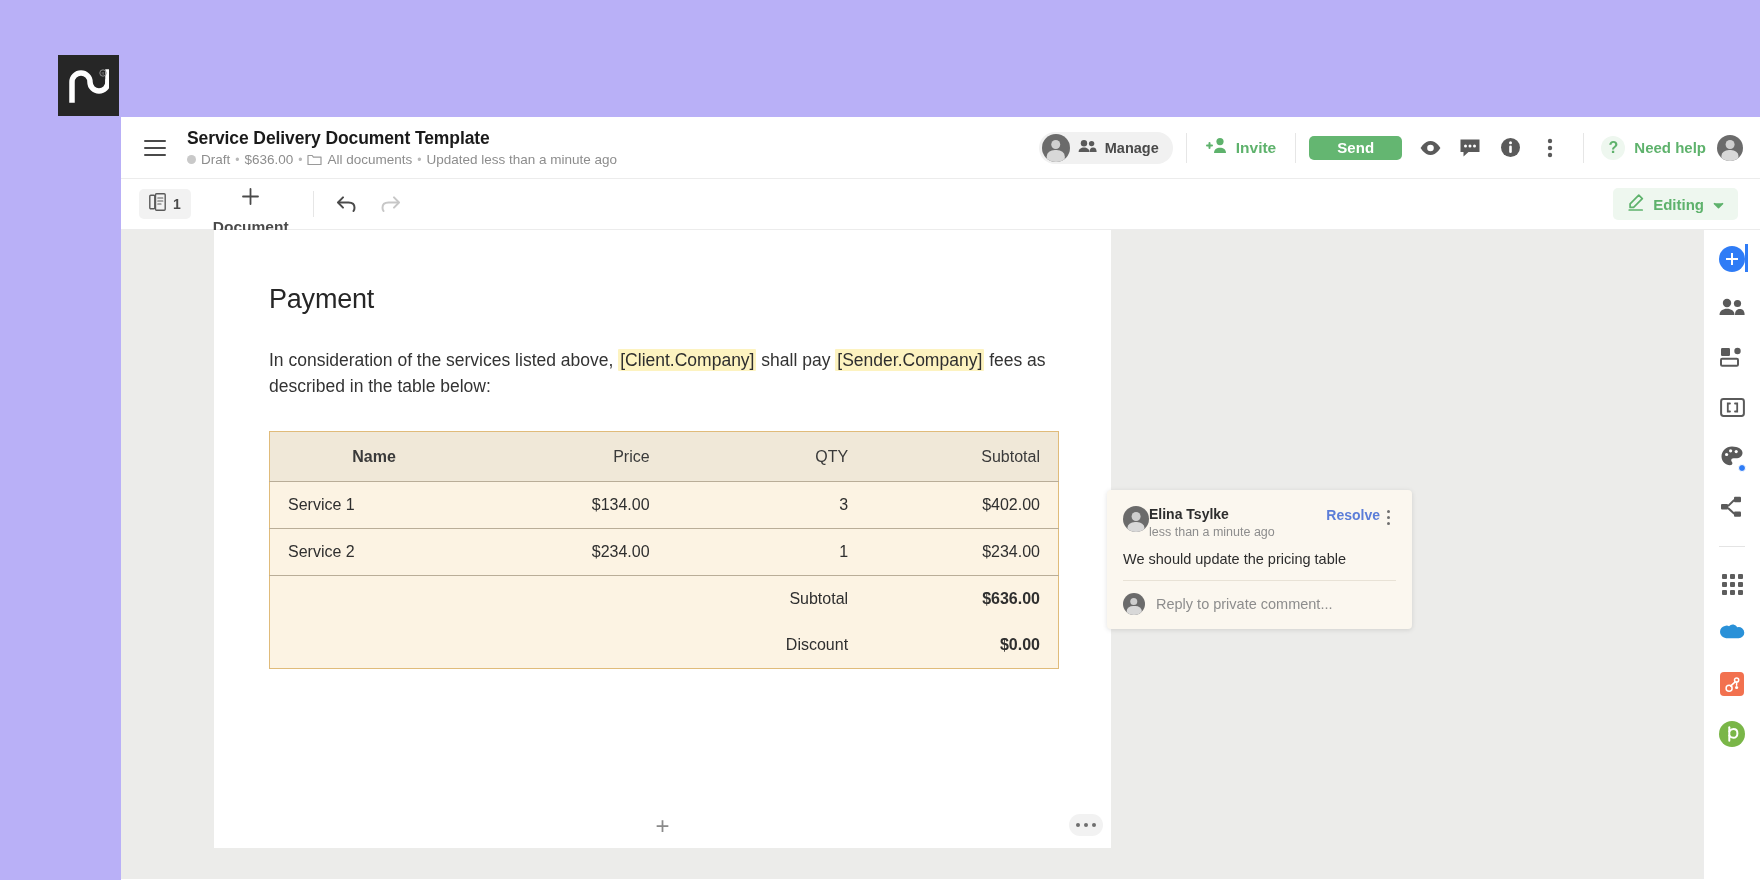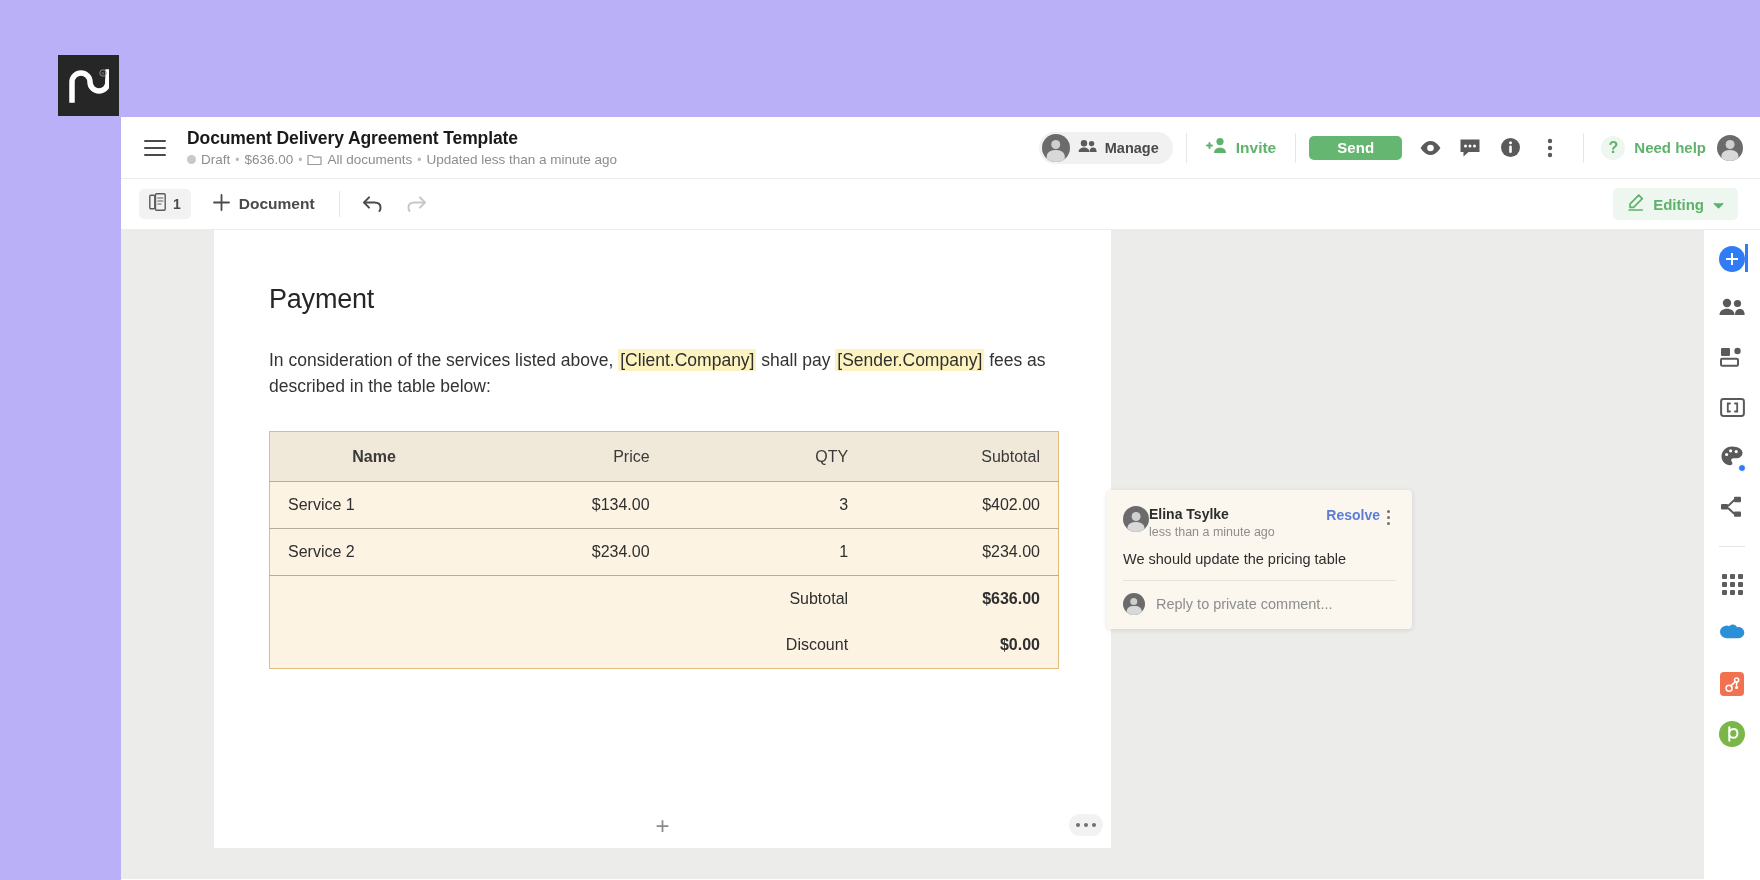--- a/index.html
+++ b/index.html
@@ -112,21 +112,21 @@
     border-bottom: 1px solid #ececec;
     display:flex; align-items:center; padding-left: 18px;
   }
   .pagecount {
     display:flex; align-items:center; gap:7px; background:#f2f2f2;
     border-radius:5px; height:30px; padding: 0 10px; cursor:pointer;
   }
   .pagecount-num { font-size:14px; color:#4a4a4a; font-weight:bold; }
   .adddoc {
     display:flex; align-items:center; gap:9px; margin-left: 16px;
-    cursor:pointer; padding: 0 6px; height: 32px;
+    cursor:pointer; padding: 0 6px; height: 32px; flex-direction: column;
   }
   .adddoc-label { font-size:15.5px; font-weight:bold; color:#4a4a4a; }
   .tb-sep { width:1px; height:26px; background:#e6e6e6; margin: 0 18px; }
   .undoredo { display:flex; align-items:center; gap: 14px; }
   .editing-pill {
     margin-left:auto; margin-right: 22px;
     display:flex; align-items:center; gap:9px;
     background:#eef7ef; border-radius:5px; height:32px; padding: 0 14px;
     cursor:pointer;
   }
@@ -246,21 +246,21 @@
 
     <div class="header">
 
       <div class="hamburger">
         <span></span>
           <span></span>
           <span></span>
       </div>
 
       <div class="titleblock">
-        <div class="doc-title">Document Delivery Agreement Template</div>
+        <div class="doc-title">Service Delivery Document Template</div>
         <div class="doc-meta">
           <span class="status-dot"></span>
           <span>Draft</span>
           <span class="sep">•</span>
           <span>$636.00</span>
           <span class="sep">•</span>
           <span class="folder-ico">
             <svg width="15" height="13" viewBox="0 0 15 13">
                 <path d="M1 2.5h4.2l1.2 1.6H14v7.4H1z" fill="none" stroke="#9a9a9a" stroke-width="1.2" stroke-linejoin="round"></path>
               </svg>

